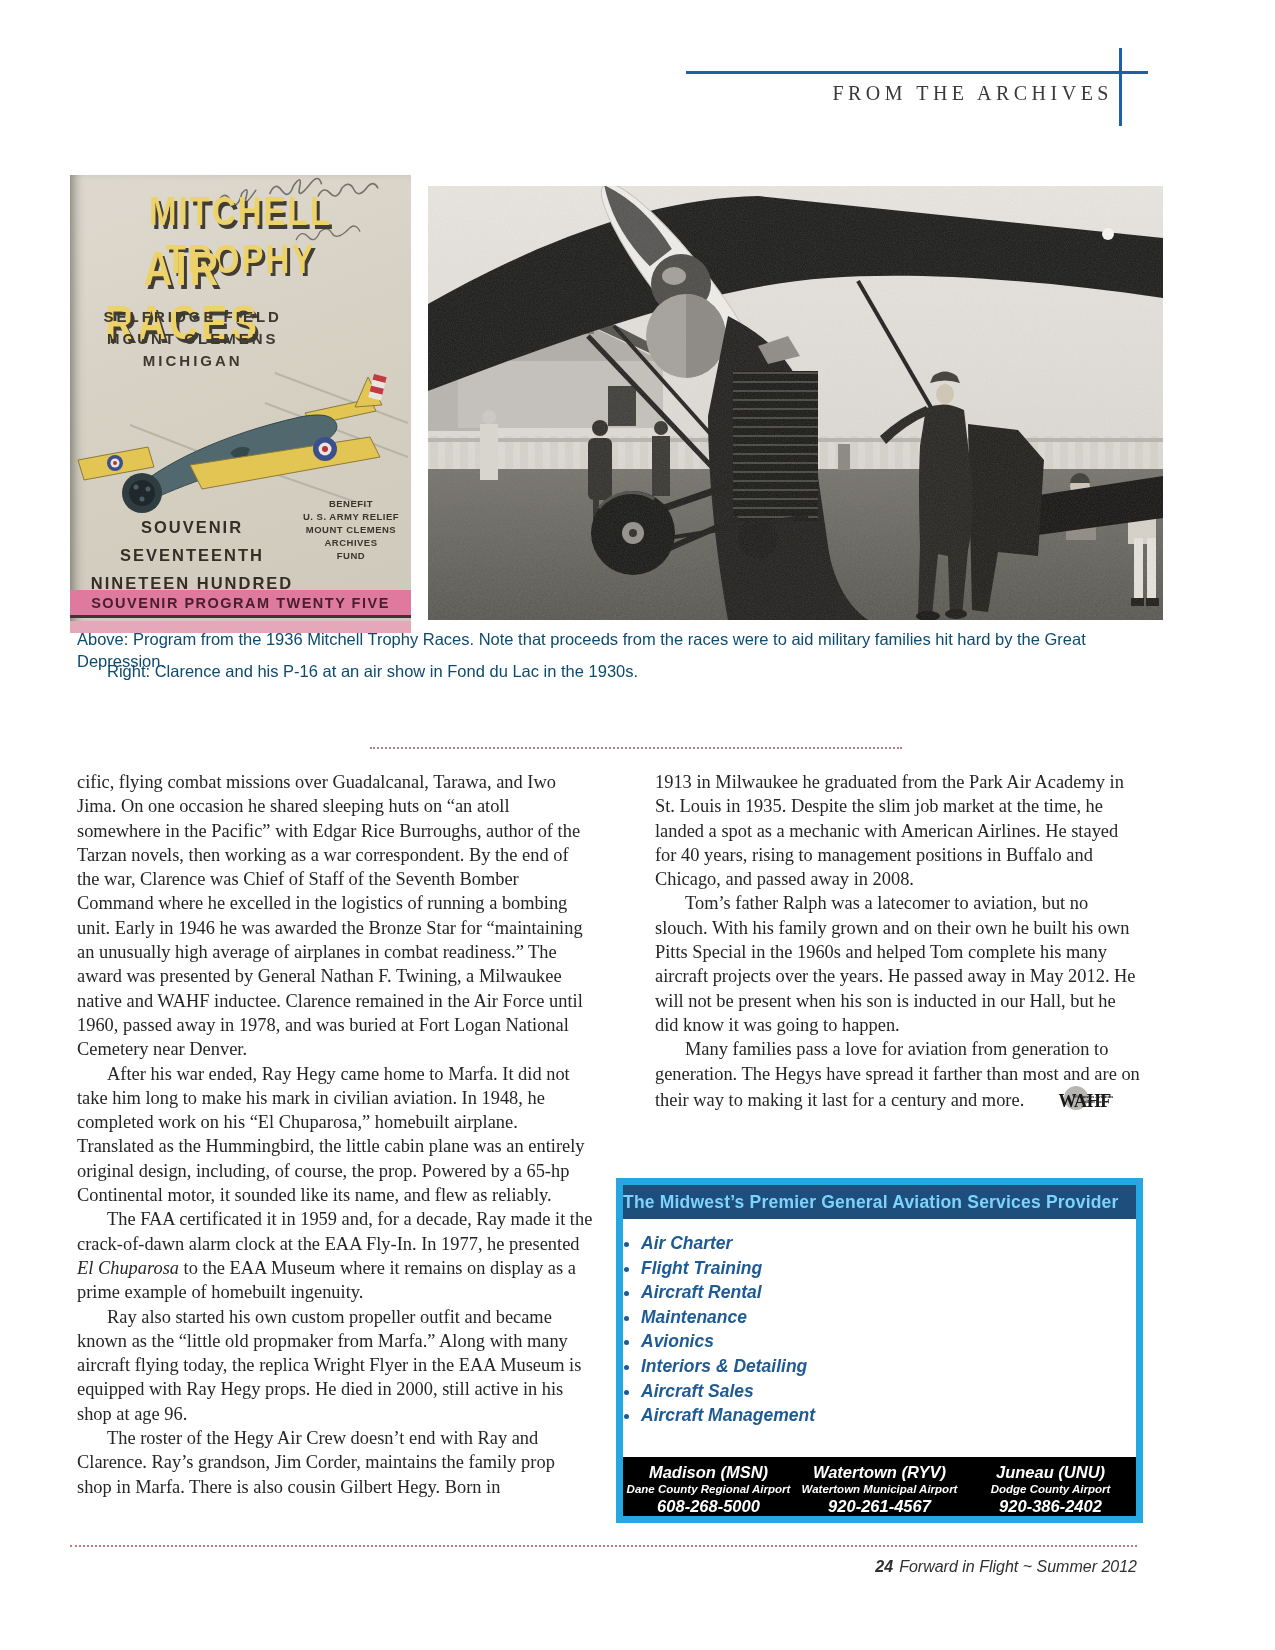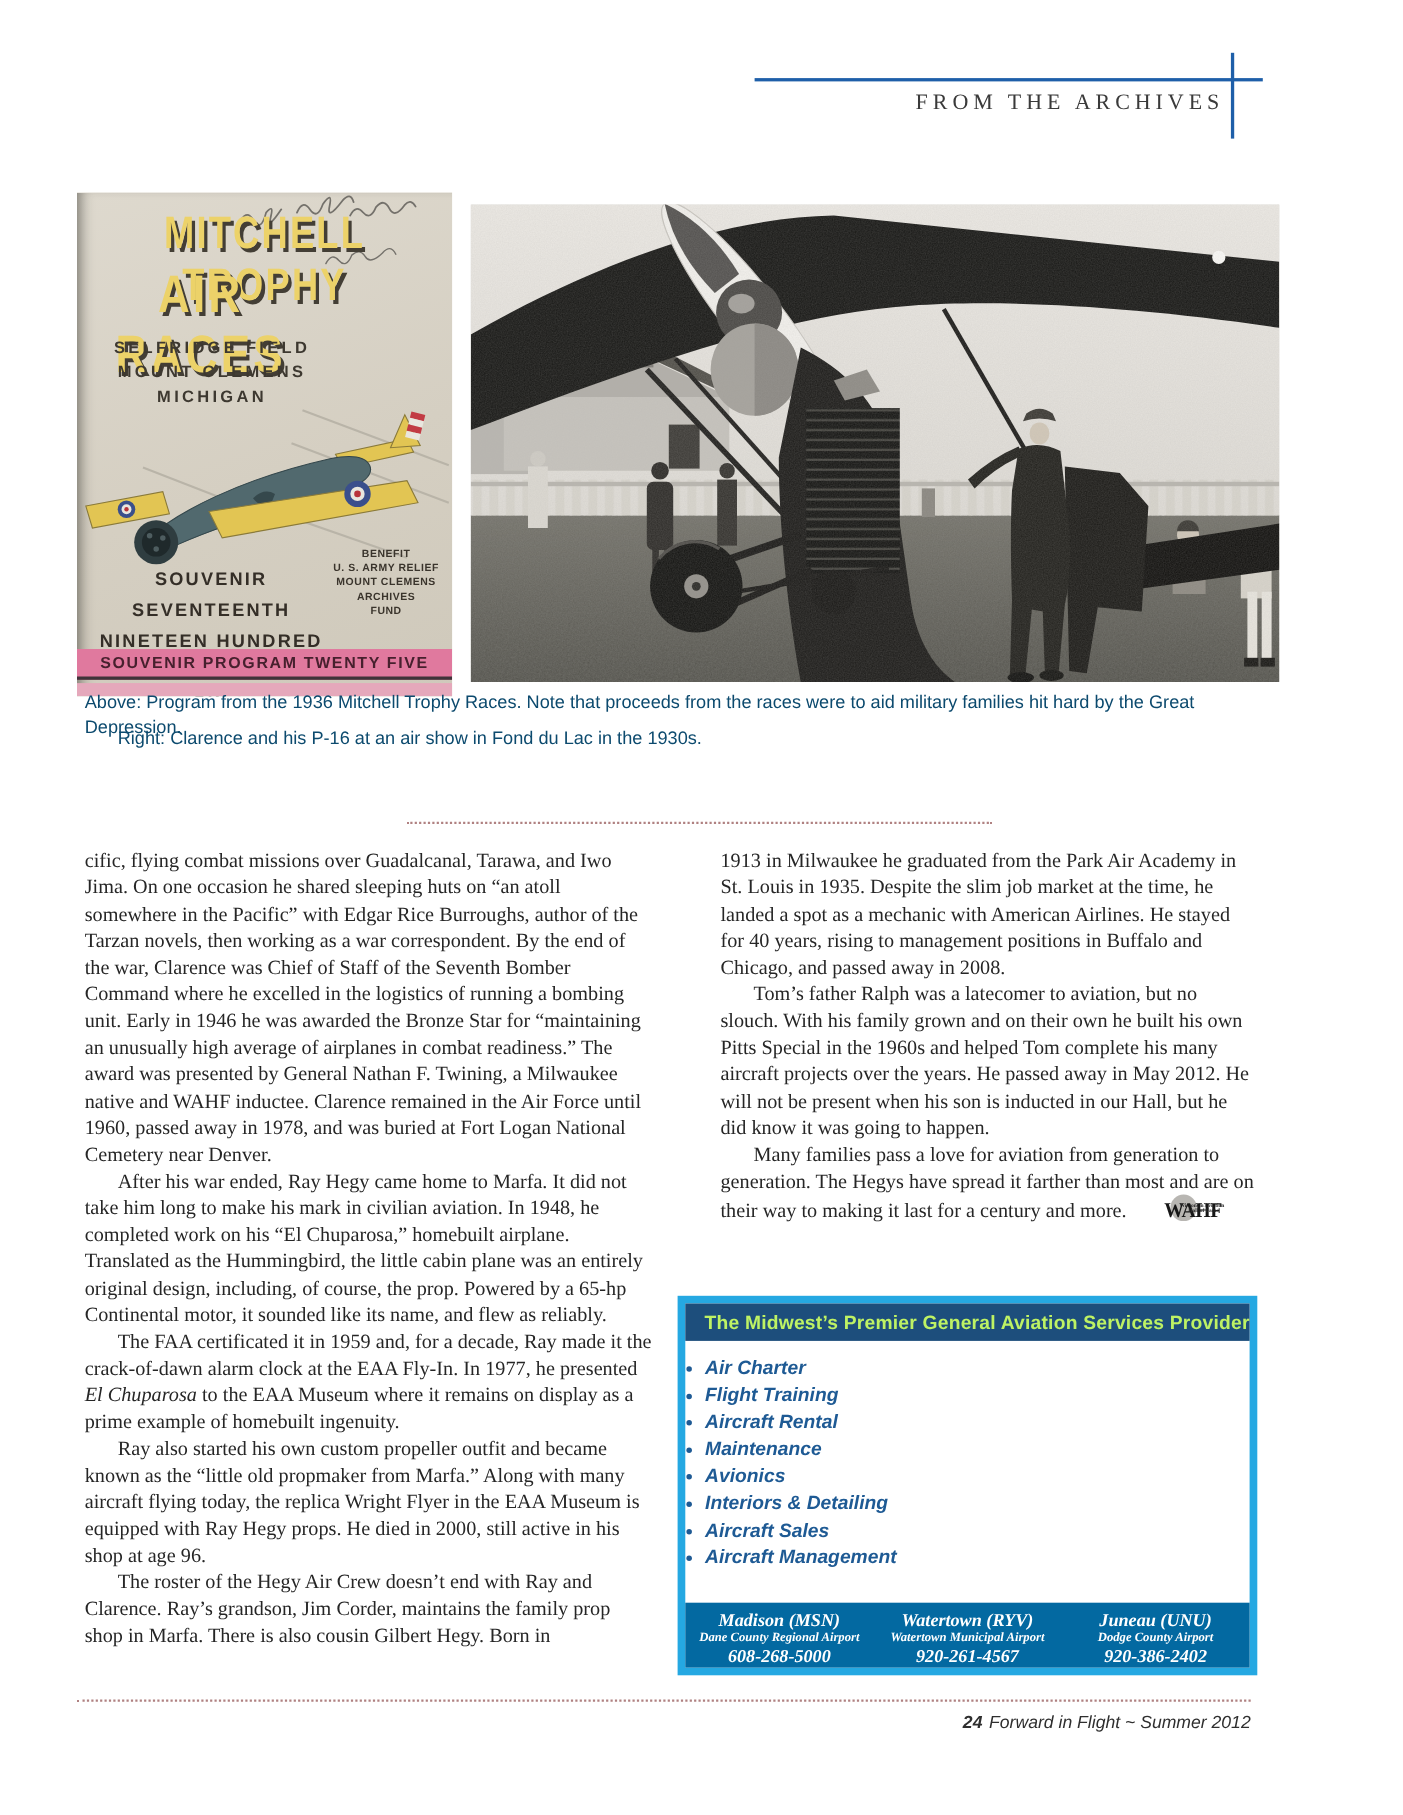--- a/index.html
+++ b/index.html
@@ -62,32 +62,32 @@
   .wahf { display:inline-block; position:relative; width:58px; height:26px; vertical-align:-6px; margin-left:6px; }
   .wahf-circle { position:absolute; right:0; top:0; width:24px; height:24px; border-radius:50%; background:#9a9791; opacity:.7; }
   .wahf-top { position:absolute; left:12px; top:-1px; font-size:5px; font-weight:bold; color:#2a2a2a; white-space:nowrap; }
   .wahf-main { position:absolute; left:0; top:3px; font-family:"Liberation Serif", serif; font-weight:bold;
                font-size:19px; color:#171717; transform:scaleX(.95); transform-origin:left; letter-spacing:-.5px; }
   .wahf-bottom { position:absolute; left:20px; bottom:-2px; font-size:5px; font-weight:bold; color:#2a2a2a; white-space:nowrap; }
 
   
   .ad { position:absolute; left:616px; top:1178px; width:527px; height:345px; background:#ffffff;
         border:7px solid #25a8e2; }
-  .ad-head { height:34px; background:#1d4e7c; color:#bef264; font-weight:bold; font-size:17.5px;
-             text-align:right; line-height:34px; letter-spacing:.2px; }
+  .ad-head { height:34px; background:#1d4e7c; color:#7dd3fc; font-weight:bold; font-size:17.5px;
+             text-align:left; line-height:34px; letter-spacing:.2px; }
   .ad-body { display:flex; height:238px; }
   .ad-left { width:56%; text-align:center; padding-top:4px; }
   .brand1 { font-size:37px; font-weight:bold; color:#1e5a94; line-height:34px; letter-spacing:-.5px; transform:scaleY(1.08); }
   .brand2 { font-size:44px; font-weight:bold; color:#1e5a94; line-height:42px; letter-spacing:-.5px; transform:scaleY(1.08); }
   .site { font-size:24px; font-weight:bold; font-style:italic; color:#2da0dc; margin-top:5px; letter-spacing:-.5px; }
   .ad-right { flex:1; padding:12px 0 0 0; }
   ul.svcs { list-style:disc; margin:0; padding:0 0 0 18px; }
   li.svc { font-size:17.5px; font-weight:bold; font-style:italic; color:#1e5a94; line-height:24.6px; }
-  .ad-contact { height:59px; background:#0369a1; display:flex; color:#ffffff; text-align:center;
-                font-style:italic; padding-top:6px;font-family:Liberation Serif, serif; }
+  .ad-contact { height:59px; background:#000000; display:flex; color:#ffffff; text-align:center;
+                font-style:italic; padding-top:6px; }
   .loc { flex:1; }
   .loc span { display:block; font-weight:bold; }
   .loc .city { font-size:16.5px; line-height:19px; }
   .loc .airport { font-size:11.5px; line-height:14px; }
   .loc .phone { font-size:16.5px; line-height:20px; }
 </style>
 </head>
 <body>
 
 <div class="page">

